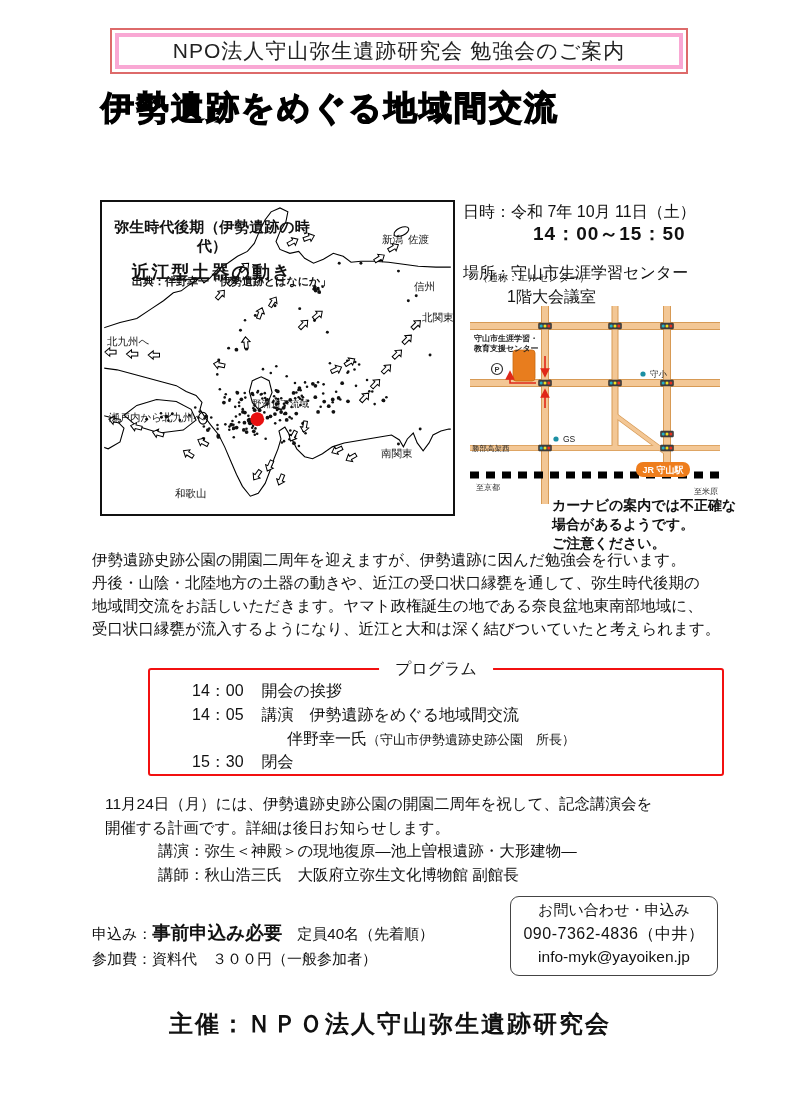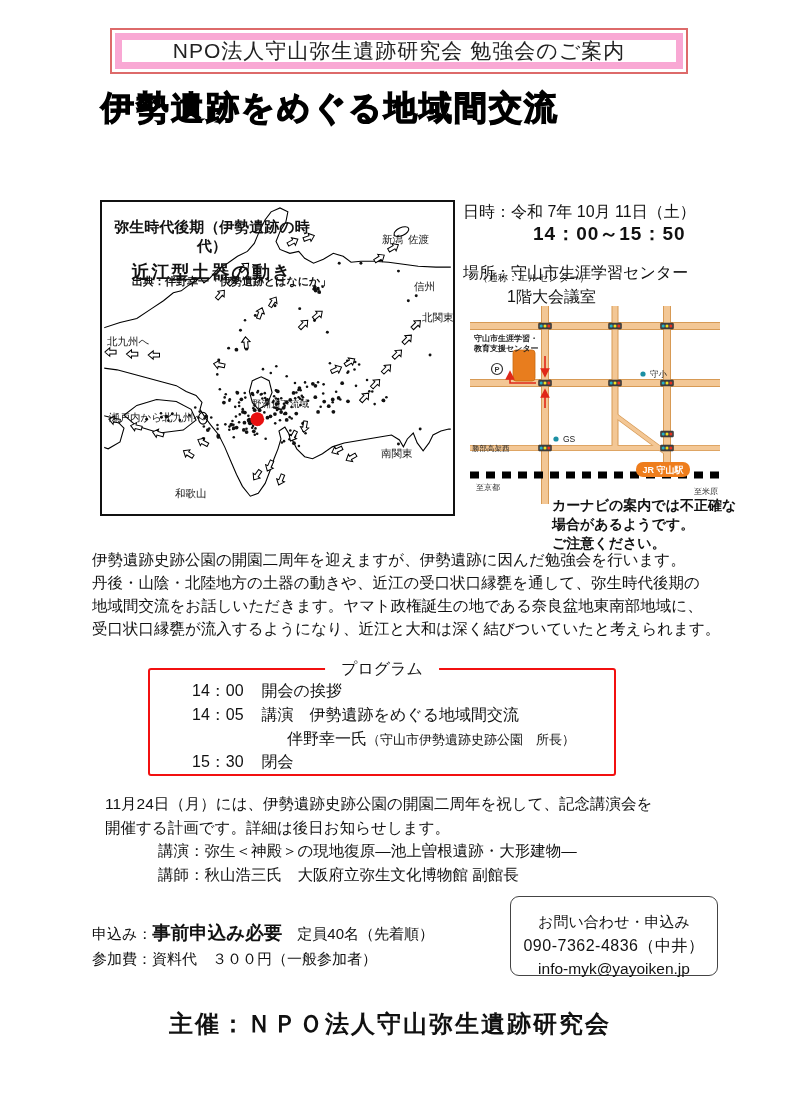--- a/index.html
+++ b/index.html
@@ -2,21 +2,21 @@
 <html><head>
 <meta charset="utf-8">
 <style>
   html,body{margin:0;padding:0;background:#fff;}
   .page{position:relative;width:800px;height:1100px;background:#fff;overflow:hidden;
         font-family:"Liberation Sans","DejaVu Sans",sans-serif;color:#111;}
   .abs{position:absolute;}
 
   
   .hdr-box{left:110px;top:28px;width:578px;height:46px;border:2px solid #dd6a6a;box-sizing:border-box;}
-  .hdr-inner{position:absolute;left:3px;top:3px;right:3px;bottom:3px;border:7px solid #f9a8d4;
+  .hdr-inner{position:absolute;left:3px;top:3px;right:3px;bottom:3px;border:4px solid #f9a8d4;
              display:flex;align-items:center;justify-content:center;font-size:21px;letter-spacing:1px;color:#222;}
 
   .main-title{left:100px;top:86px;width:460px;text-align:center;font-size:33px;font-weight:900;
               letter-spacing:2px;color:#000;-webkit-text-stroke:1.3px #000;}
   .lecturer{left:100px;top:137px;width:560px;text-align:center;font-size:21px;color:#222;}
 
   
   .dt-line{left:463px;top:202px;font-size:16px;}
   .dt-time{left:533px;top:221px;font-size:19px;font-weight:700;letter-spacing:1px;}
   .pl-line{left:463px;top:263px;font-size:16px;}
@@ -34,37 +34,37 @@
 
   
   .street-map{left:470px;top:306px;width:250px;height:198px;}
   .street-map svg{position:absolute;left:0;top:0;width:100%;height:100%;}
   .map-note{left:552px;top:496px;font-size:14px;font-weight:700;line-height:19px;}
 
   
   .body-par{left:92px;top:548px;width:640px;font-size:15.5px;line-height:23px;}
 
   
-  .program-box{left:148px;top:668px;width:468px;height:108px;border:2px solid #f21010;border-radius:3px;box-sizing:border-box;}
+  .program-box{left:148px;top:668px;width:576px;height:108px;border:2px solid #f21010;border-radius:3px;box-sizing:border-box;}
   .prog-legend{position:absolute;left:50%;top:-11px;transform:translateX(-50%);background:#fff;
                padding:0 16px;font-size:16px;white-space:nowrap;}
   .prog-line{position:absolute;left:42px;font-size:16px;white-space:nowrap;}
   .prog-time{display:inline-block;margin-right:18px;}
   .prog-note{font-size:13px;}
 
   .announce{left:92px;top:792px;width:640px;font-size:15.5px;line-height:23.5px;}
   .an-ind{padding-left:13px;}
   .an-sub{padding-left:66px;}
 
   .apply-1{left:92px;top:920px;font-size:15px;}
   .apply-big{font-size:18.5px;font-weight:600;}
   .apply-2{left:92px;top:950px;font-size:15px;}
 
   .contact-box{left:510px;top:896px;width:208px;height:80px;border:1.5px solid #444;border-radius:9px;
-               box-sizing:border-box;text-align:center;padding-top:16px;}
+               box-sizing:border-box;text-align:center;padding-top:4px;}
   .ct-title{font-size:15px;}
   .ct-phone{font-size:16px;margin-top:4px;letter-spacing:0.5px;}
   .ct-mail{font-size:15.5px;margin-top:3px;}
 
   .footer{left:0;top:1008px;width:780px;text-align:center;font-size:24px;font-weight:600;letter-spacing:2px;}
 </style>
 </head>
 <body>
 
 <div class="page">

